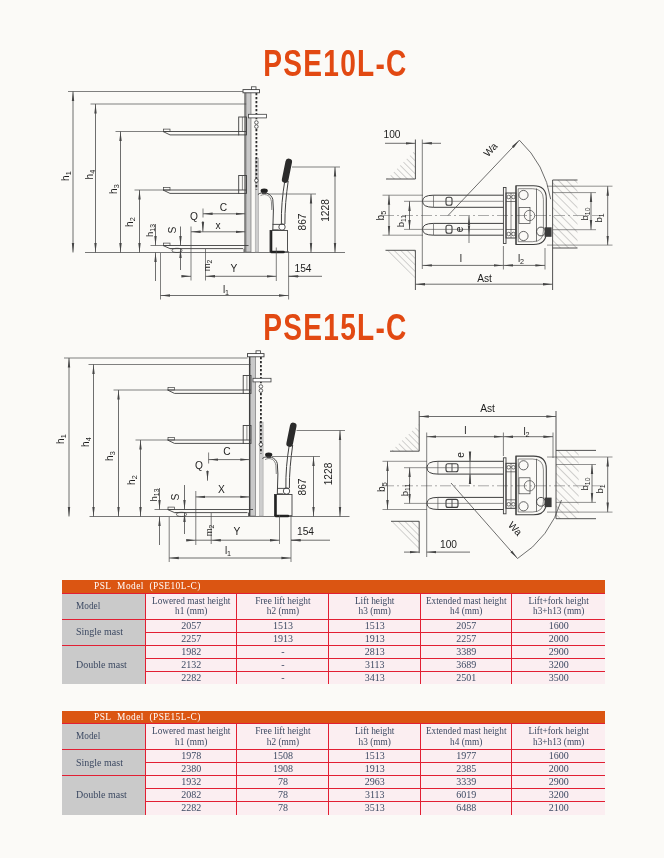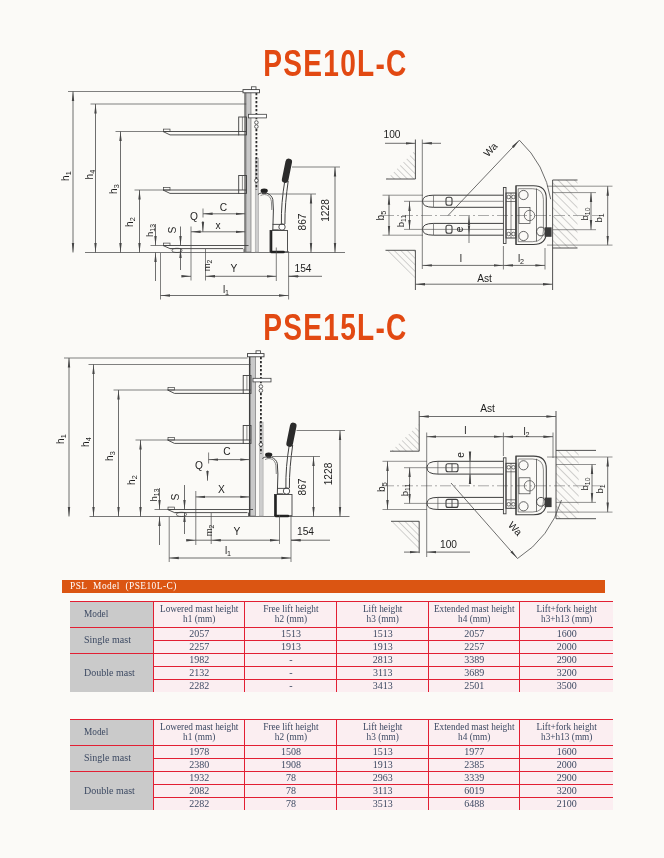--- a/index.html
+++ b/index.html
@@ -3,22 +3,22 @@
 <style>
 * { margin:0; padding:0; box-sizing:border-box; }
 html,body { width:664px; height:858px; background:#fbfaf7; overflow:hidden; }
 body { position:relative; font-family:"Liberation Sans",sans-serif; }
 .title { position:absolute; left:3px; width:664px; text-align:center; color:#e24912;
   font-weight:bold; font-size:36px; letter-spacing:1.6px; }
 .title span { display:inline-block; transform:scaleX(0.78); }
 svg.d { position:absolute; }
 .tbl { position:absolute; left:62px; width:543px; font-family:"Liberation Serif",serif; }
 .bar { background:#db5512; color:#fff; font-size:9.4px; height:12.5px; line-height:12.2px;
-  padding-left:8px; letter-spacing:0.45px; }
-.tbl table { border-collapse:collapse; table-layout:fixed; width:543px; margin:8px; }
+  padding-left:32px; letter-spacing:0.45px; }
+.tbl table { border-collapse:collapse; table-layout:fixed; width:543px; margin:0; }
 .tbl td { border:none; border-top:1.4px solid #e21f33; border-left:1.3px solid #e21f33;
   background:#fbeef1; color:#3d4a63; font-size:10px;
   text-align:center; height:13px; padding:0; line-height:12px; overflow:hidden; }
 .tbl td:first-child { border-left:none; }
 .tbl td.g { background:#cacaca; text-align:left; padding-left:14px; border-right:1.3px solid #e21f33; }
 .tbl tr.hd td { height:26px; font-size:9.3px; line-height:10.2px; }
 </style></head>
 <body>
 <div class="title" style="top:43px"><span>PSE10L-C</span></div>
 <div class="title" style="top:307px"><span>PSE15L-C</span></div>
@@ -482,20 +482,21 @@
           <td>2282</td>
           <td>-</td>
           <td>3413</td>
           <td>2501</td>
           <td>3500</td>
         </tr>
       </tbody>
     </table>
   </div>
 <div class="tbl" style="top:710.5px">
+    <div class="bar">PSL&nbsp;&nbsp;Model&nbsp;&nbsp;(PSE15L-C)</div>
     <table cellspacing="0">
       <colgroup>
         <col style="width:83px">
         <col style="width:91px">
         <col style="width:91.5px">
         <col style="width:91px">
         <col style="width:91px">
         <col style="width:92.5px">
       </colgroup>
       <tbody>

